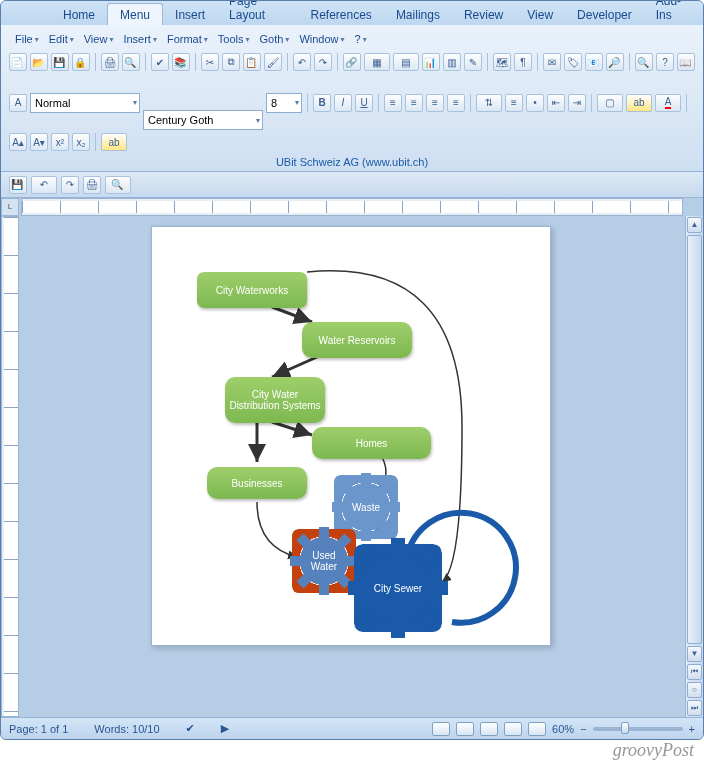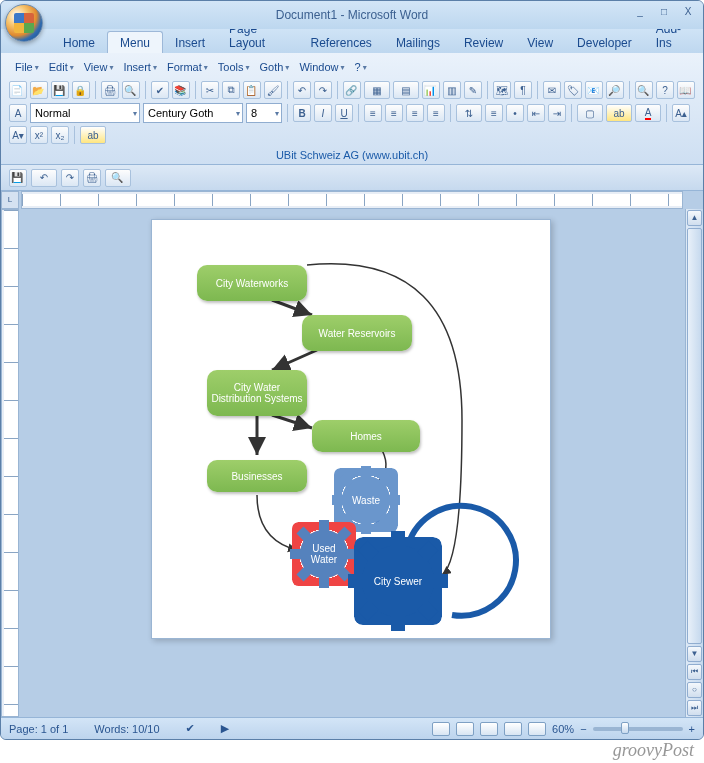--- a/index.html
+++ b/index.html
@@ -22,21 +22,21 @@
 .menu-row { display: flex; gap: 2px; font-size: 11px; color: #1a4a8e; padding: 2px 4px 4px; align-items: center; }
 .menu-item { padding: 2px 4px; cursor: pointer; display: flex; align-items: center; gap: 2px; }
 .dd { font-size: 8px; color: #5a7aa5; }
 .icon-row { display: flex; gap: 3px; flex-wrap: wrap; padding: 2px 2px; align-items: center; }
 .tb { width: 18px; height: 18px; background: linear-gradient(#fdfdfd,#dbe7f4); border: 1px solid #a8c1dd; border-radius: 2px; display: flex; align-items: center; justify-content: center; font-size: 10px; color:#3c6090; cursor:pointer; }
 .tb.w { width: 26px; }
 .sep { width: 1px; height: 18px; background: #a8c1dd; margin: 0 2px; }
 .combo { height: 20px; background: #fff; border: 1px solid #90add0; font-size: 11px; padding: 0 14px 0 4px; display:flex; align-items:center; position:relative; }
 .combo::after { content:"▾"; position:absolute; right:2px; font-size:8px; color:#5a7aa5; }
 .combo.style { width: 110px; text-align: right; }
-.combo.font { width: 100px; }
+.combo.font { width: 120px; margin-top: 35px; }
 .combo.size { width: 36px; }
 .ribbon-footer { text-align: center; font-size: 11px; color: #1a5aa8; padding: 3px 0 1px; }
 
 .qat2 { height: 26px; background: linear-gradient(#dde9f6,#c6d9ee); display:flex; align-items:center; padding: 0 8px; gap: 4px; border-bottom: 1px solid #96b5d7;}
 
 .doc-area { flex: 1; display: flex; background: #b6cde6; position: relative; overflow: hidden; }
 .ruler-h-wrap { position: absolute; top: 0; left: 20px; right: 20px; height: 18px; background: #e8eef6; border: 1px solid #9ab5d3; display:flex; }
 .ruler-h { flex:1; background: repeating-linear-gradient(90deg, #8aa5c4 0 1px, transparent 1px 38px), #fff; margin: 2px 0; font-size:8px; color:#5a7aa5; position:relative;}
 .ruler-v-wrap { position: absolute; top: 18px; left: 0; bottom: 0; width: 18px; background: #e8eef6; border: 1px solid #9ab5d3; }
 .ruler-v { width: 14px; height: 100%; background: repeating-linear-gradient(180deg, #8aa5c4 0 1px, transparent 1px 38px), #fff; margin: 0 2px; }
@@ -60,31 +60,20 @@
 
 .watermark { position: absolute; right: 10px; bottom: 2px; font-size: 18px; color: rgba(80,80,80,.6); font-style: italic; font-family: Georgia, serif; }
 
 svg.arrows { position:absolute; top:0; left:0; width:100%; height:100%; pointer-events:none; }
 </style>
 </head>
 <body>
 
 <div class="window">
 
-  <div class="titlebar">
-    <div class="orb">
-        <div class="orb-inner"></div>
-      </div>
-    <span class="title">Document1 - Microsoft Word</span>
-    <div class="win-controls">
-      <span>_</span>
-      <span>□</span>
-      <span>X</span>
-    </div>
-  </div>
 
   <div class="tabs">
     <div class="tab">Home</div>
     <div class="tab active">Menu</div>
     <div class="tab">Insert</div>
     <div class="tab">Page Layout</div>
     <div class="tab">References</div>
     <div class="tab">Mailings</div>
     <div class="tab">Review</div>
     <div class="tab">View</div>
@@ -262,30 +251,30 @@
         <path d="M120,195 L160,208" stroke="#333" stroke-width="3" marker-end="url(#ah)"></path>
         <path d="M105,195 L105,235" stroke="#333" stroke-width="3" marker-end="url(#ah)"></path>
         <path d="M230,230 Q240,250 225,265" stroke="#333" stroke-width="1.5" fill="none" marker-end="url(#ah)"></path>
         <path d="M105,275 Q105,320 145,330" stroke="#333" stroke-width="1.5" fill="none" marker-end="url(#ah)"></path>
         <path d="M155,45 Q310,30 310,200 Q310,340 290,355" stroke="#333" stroke-width="1.5" fill="none" marker-end="url(#ah)"></path>
         <path d="M255,330 A55,55 0 1 1 300,395" stroke="#1a5aa8" stroke-width="6" fill="none"></path>
         <path d="M195,295 A30,30 0 0 1 232,310" stroke="#5a8ac8" stroke-width="5" fill="none"></path>
         <path d="M175,350 A30,30 0 0 1 155,312" stroke="#5a8ac8" stroke-width="5" fill="none"></path>
       </svg>
 
-      <div class="flow-box" style="left:45px; top:45px; width:110px; height:36px;">
+      <div class="flow-box" style="left:45px; top:45px; width:110px; height:36px;border-radius:7px;">
           <span>City Waterworks</span>
         </div>
       <div class="flow-box" style="left:150px; top:95px; width:110px; height:36px;">
           <span>Water Reservoirs</span>
         </div>
-      <div class="flow-box" style="left:55px; top:150px; width:100px; height:46px;">
+      <div class="flow-box" style="left:73px; top:150px; width:100px; height:46px;">
           <span>City Water Distribution Systems</span>
         </div>
-      <div class="flow-box" style="left:160px; top:200px; width:108px; height:32px;">
+      <div class="flow-box" style="left:160px; top:200px; width:119px; height:32px;">
           <span>Homes</span>
         </div>
       <div class="flow-box" style="left:55px; top:240px; width:100px; height:32px;">
           <span>Businesses</span>
         </div>
 
       <div class="gear" style="left:190px; top:256px; width:48px; height:48px; background:#6a96cc;">
         <svg width="68" height="68" style="position:absolute; left:-10px; top:-10px;" viewBox="0 0 68 68">
             <g fill="#6a96cc">
               <circle cx="34" cy="34" r="24"></circle>
@@ -296,21 +285,21 @@
                 <rect x="22" y="-5" width="12" height="10"></rect>
                 <rect x="-5" y="-34" width="10" height="12" transform="rotate(45)"></rect>
                 <rect x="-5" y="22" width="10" height="12" transform="rotate(45)"></rect>
                 <rect x="-34" y="-5" width="12" height="10" transform="rotate(45)"></rect>
                 <rect x="22" y="-5" width="12" height="10" transform="rotate(45)"></rect>
               </g>
             </g>
           </svg>
         <span style="position:relative;">Waste</span>
       </div>
-      <div class="gear" style="left:148px; top:310px; width:48px; height:48px; background:#ef4444;">
+      <div class="gear" style="left:148px; top:310px; width:48px; height:48px; background:#c2410c;">
         <svg width="68" height="68" style="position:absolute; left:-10px; top:-10px;" viewBox="0 0 68 68">
             <g fill="#5582bd">
               <circle cx="34" cy="34" r="24"></circle>
               <g transform="translate(34,34)">
                 <rect x="-5" y="-34" width="10" height="12"></rect>
                 <rect x="-5" y="22" width="10" height="12"></rect>
                 <rect x="-34" y="-5" width="12" height="10"></rect>
                 <rect x="22" y="-5" width="12" height="10"></rect>
                 <rect x="-5" y="-34" width="10" height="12" transform="rotate(45)"></rect>
                 <rect x="-5" y="22" width="10" height="12" transform="rotate(45)"></rect>

